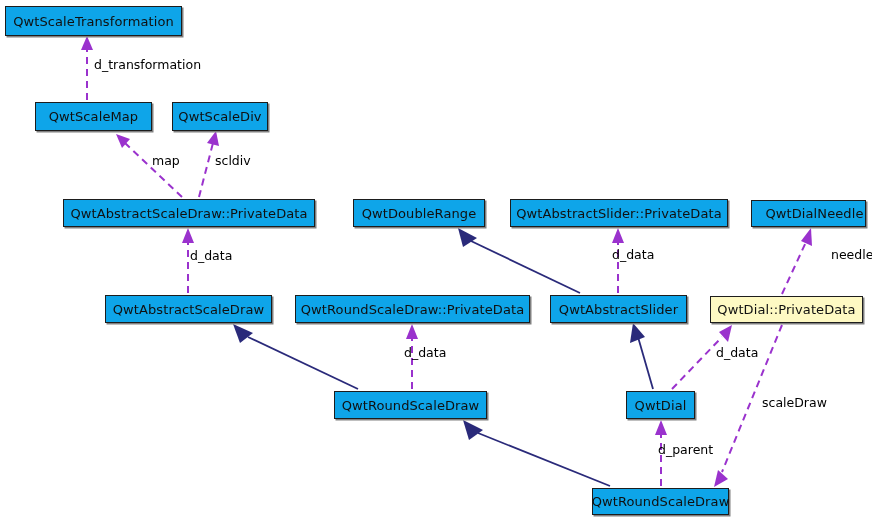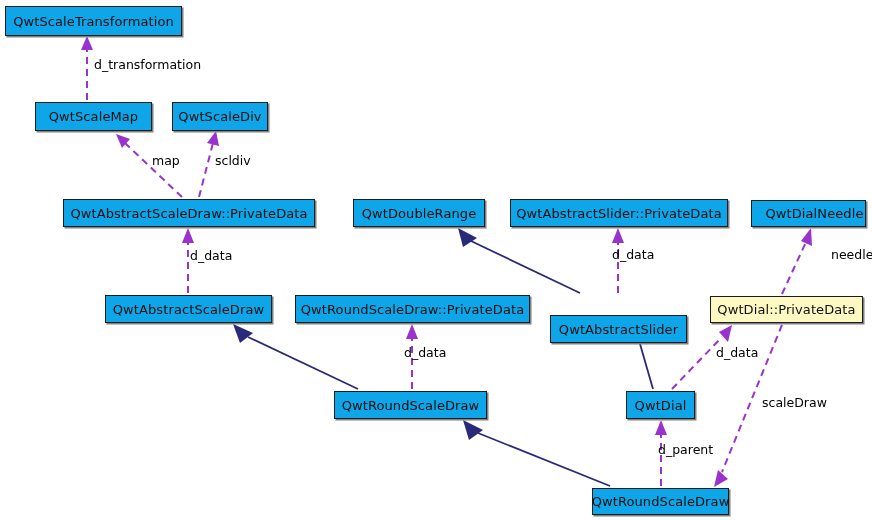--- a/index.html
+++ b/index.html
@@ -160,21 +160,21 @@
   </div>
 
   <div class="node" style="left:105px; top:295px; width:167px; height:28px;">
     <span>QwtAbstractScaleDraw</span>
   </div>
 
   <div class="node" style="left:295px; top:295px; width:235px; height:28px;">
     <span>QwtRoundScaleDraw::PrivateData</span>
   </div>
 
-  <div class="node" style="left:550px; top:295px; width:137px; height:28px;margin-top:20px;">
+  <div class="node" style="left:550px; top:295px; width:137px; height:28px;">
     <span>QwtAbstractSlider</span>
   </div>
 
   <div class="node highlight" style="left:710px; top:296px; width:153px; height:27px;">
     <span>QwtDial::PrivateData</span>
   </div>
 
   <div class="node" style="left:334px; top:391px; width:153px; height:28px;">
     <span>QwtRoundScaleDraw</span>
   </div>

